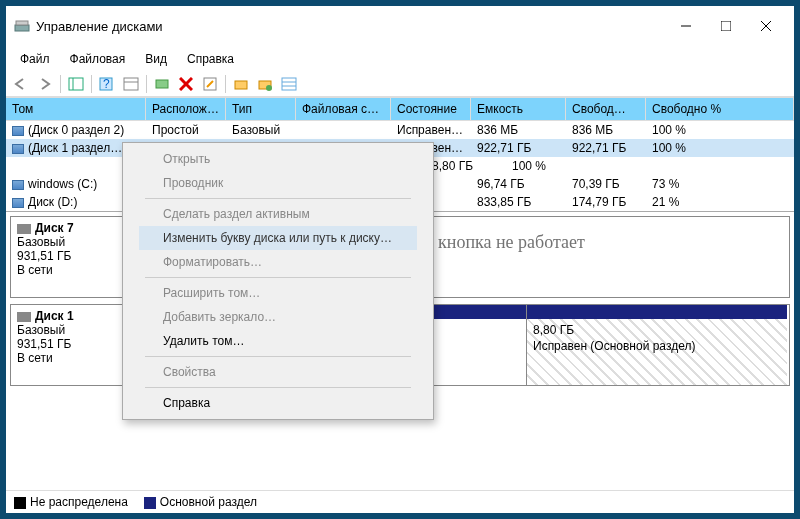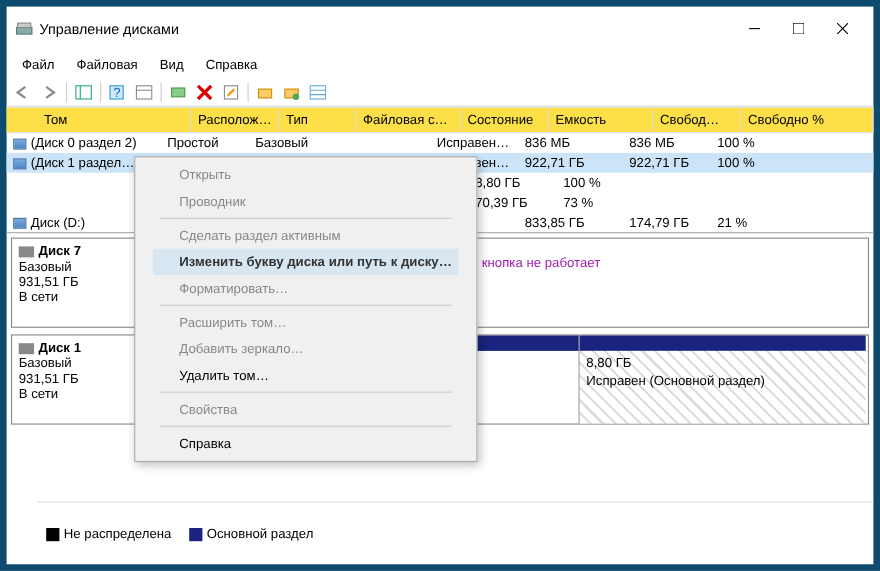--- a/index.html
+++ b/index.html
@@ -7,53 +7,53 @@
 .window { width: 800px; height: 519px; border: 6px solid #0c4a6e; display: flex; flex-direction: column; position: relative; }
 .titlebar { display: flex; align-items: center; padding: 6px 8px; }
 .titlebar .title { flex: 1; font-size: 13px; }
 .winbtn { width: 40px; height: 28px; display: flex; align-items: center; justify-content: center; color: #333; }
 .menubar { display: flex; padding: 2px 4px; }
 .menubar span { padding: 4px 10px; }
 .toolbar { display: flex; align-items: center; padding: 1px 4px; border-bottom: 1px solid #ddd; gap: 2px; }
 .tb-btn { width: 22px; height: 22px; display: flex; align-items: center; justify-content: center; }
 .tb-sep { width: 1px; height: 18px; background: #ccc; margin: 0 2px; }
 .grid { border-top: 1px solid #ddd; }
-.grid-header { display: flex; background: #fde047; border-bottom: 1px solid #ddd; padding-left: 28px; }
+.grid-header { display: flex; background: #7dd3fc; border-bottom: 1px solid #ddd; }
 .grid-header .col { padding: 4px 6px; border-right: 1px solid #ddd; overflow: hidden; white-space: nowrap; }
 .col-vol { width: 140px; }
 .col-loc { width: 80px; }
 .col-type { width: 70px; }
 .col-fs  { width: 95px; }
 .col-st  { width: 80px; }
 .col-cap { width: 95px; }
 .col-free{ width: 80px; }
 .col-pct { flex: 1; }
 .grid-body { }
 .row { display: flex; padding: 1px 0; }
 .row .cell { padding: 1px 6px; overflow: hidden; white-space: nowrap; }
 .row.selected { background: #cce4f7; }
 .vol-icon { display: inline-block; width: 12px; height: 10px; margin-right: 4px; background: linear-gradient(#7aa9d8,#4d86c6); border: 1px solid #3a6da3; vertical-align: middle; }
-.annotation { position: absolute; left: 432px; top: 226px; color: #a21caf; font-size: 12px; }
+.annotation { position: absolute; left: 432px; top: 226px; color: #737373; font-size: 18px; font-family: Liberation Serif, serif; }
 .disks { border-top: 1px solid #aaa; padding: 4px; display: flex; flex-direction: column; gap: 6px; }
 .disk-row { display: flex; height: 82px; border: 1px solid #888; }
 .disk-info { width: 120px; border-right: 1px solid #888; padding: 4px 6px; position: relative; }
 .disk-icon { display: inline-block; width: 14px; height: 10px; background: #888; margin-right: 4px; vertical-align: middle; }
 .disk-name { font-weight: bold; }
 .disk-parts { flex: 1; display: flex; }
 .part { border-right: 1px solid #888; display: flex; flex-direction: column; }
 .part:last-child { border-right: none; }
 .part .stripe { height: 14px; background: #1a237e; }
 .part .body { flex: 1; padding: 4px 6px; font-size: 12px; line-height: 1.3; overflow: hidden; }
 .part.hatched .body { background: repeating-linear-gradient(45deg,#fff,#fff 6px,#ddd 6px,#ddd 8px); }
-.legend { margin-top: auto; padding: 21px 8px; border-top: 1px solid #ddd; margin-left: 28px; }
+.legend { margin-top: auto; padding: 4px 8px; border-top: 1px solid #ddd; }
 .legend-sw { display: inline-block; width: 12px; height: 12px; vertical-align: middle; margin-right: 4px; }
 .ctxmenu { position: absolute; left: 116px; top: 136px; width: 312px; background: #f0f0f0; border: 1px solid #aaa; box-shadow: 2px 4px 8px rgba(0,0,0,0.25); padding: 4px 16px; z-index: 50; }
 .ctxmenu .mi { padding: 5px 24px; color: #888; white-space: nowrap; }
 .ctxmenu .mi.enabled { color: #000; }
-.ctxmenu .mi.hover { background: #d8e6f2; color: #333; font-weight: bold; }
+.ctxmenu .mi.hover { background: #d8e6f2; color: #333; }
 .ctxmenu hr { border: none; border-top: 1px solid #ccc; margin: 3px 6px; }
 svg { display: block; }
 </style>
 </head>
 <body>
 
 <div class="window">
   <div class="titlebar">
     <svg width="16" height="16">
         <rect x="1" y="7" width="14" height="6" fill="#8aa" stroke="#577"></rect>
@@ -190,20 +190,21 @@
         <div class="row">
           <div class="cell col-loc"></div>
           <div class="cell col-type"></div>
           <div class="cell col-fs"></div>
           <div class="cell col-st">ен…</div>
           <div class="cell col-cap">8,80 ГБ</div>
           <div class="cell col-free">8,80 ГБ</div>
           <div class="cell col-pct">100 %</div>
         </div>
         <div class="row">
+          <div class="cell col-vol"><span class="vol-icon"></span><span>windows (C:)</span></div>
           <div class="cell col-loc"></div>
           <div class="cell col-type"></div>
           <div class="cell col-fs"></div>
           <div class="cell col-st">ен…</div>
           <div class="cell col-cap">96,74 ГБ</div>
           <div class="cell col-free">70,39 ГБ</div>
           <div class="cell col-pct">73 %</div>
         </div>
         <div class="row">
           <div class="cell col-vol"><span class="vol-icon"></span><span>Диск (D:)</span></div>

